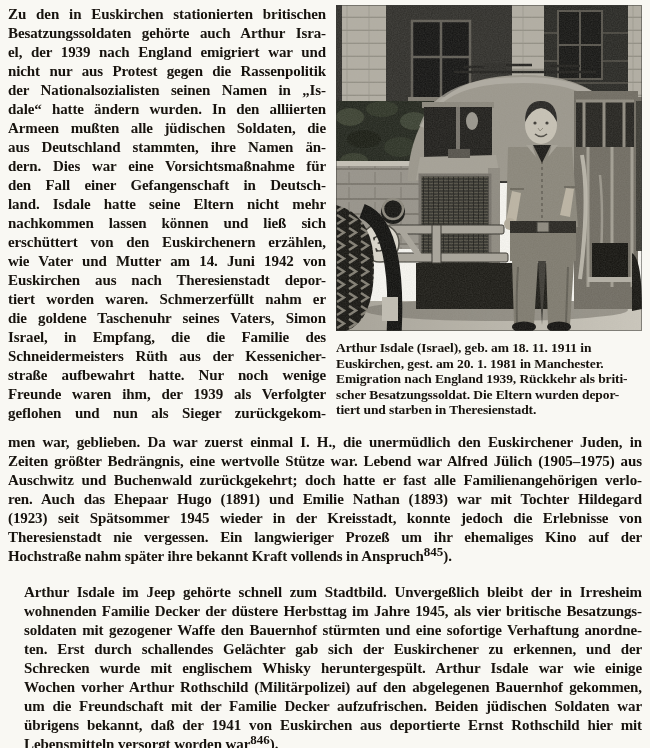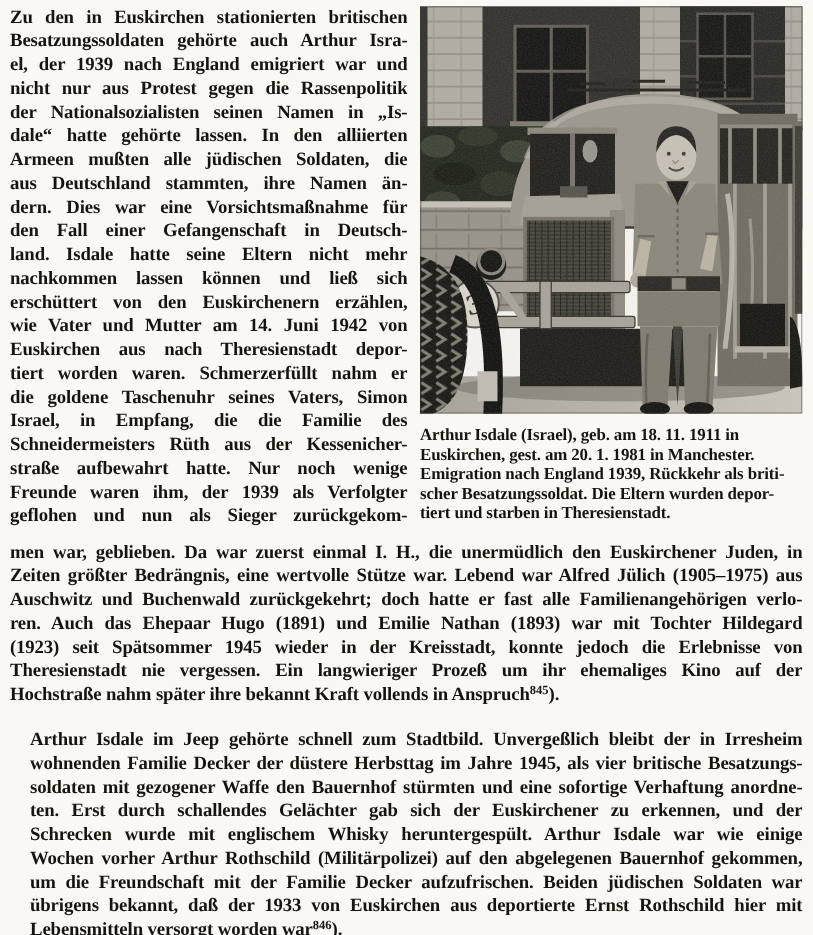--- a/index.html
+++ b/index.html
@@ -8,41 +8,41 @@
     background:#f9f8f3;color:#17130e;
     font-family:"Liberation Serif","DejaVu Serif",serif;
   }
   .page{padding:5px 8px 0 8px;font-weight:bold;}
   .top{display:flex;gap:10px;}
   .colL{width:318px;flex:none;}
   .colR{flex:1;min-width:0;}
   .body-text{font-size:15px;line-height:19px;letter-spacing:-0.1px;}
   .jline{height:19px;overflow:hidden;text-align:justify;text-align-last:justify;}
   .lline{height:19px;overflow:hidden;text-align:left;}
-  sup.fn{font-size:10px;letter-spacing:0;vertical-align:5px;line-height:0;}
+  sup.fn{font-size:13px;letter-spacing:0;vertical-align:5px;line-height:0;}
   .photo{display:block;width:100%;height:326px;}
   .caption{margin-top:9px;font-size:13.5px;line-height:15.5px;letter-spacing:-0.1px;}
   .cap-line{white-space:nowrap;overflow:hidden;}
   .wide1{margin-top:10px;}
   .wide2{margin-top:17px;margin-left:16px;}
 </style>
 </head>
 <body style="background: rgb(249, 248, 243); color: rgb(23, 19, 14);">
 
 <div class="page">
 
   <div class="top">
 
     <div class="colL body-text">
         <div class="jline">Zu den in Euskirchen stationierten britischen</div>
         <div class="jline">Besatzungssoldaten gehörte auch Arthur Isra-</div>
         <div class="jline">el, der 1939 nach England emigriert war und</div>
         <div class="jline">nicht nur aus Protest gegen die Rassenpolitik</div>
         <div class="jline">der Nationalsozialisten seinen Namen in „Is-</div>
-        <div class="jline">dale“ hatte gehörte lassen. In den alliierten</div>
+        <div class="jline">dale“ hatte ändern wurden. In den alliierten</div>
         <div class="jline">Armeen mußten alle jüdischen Soldaten, die</div>
         <div class="jline">aus Deutschland stammten, ihre Namen än-</div>
         <div class="jline">dern. Dies war eine Vorsichtsmaßnahme für</div>
         <div class="jline">den Fall einer Gefangenschaft in Deutsch-</div>
         <div class="jline">land. Isdale hatte seine Eltern nicht mehr</div>
         <div class="jline">nachkommen lassen können und ließ sich</div>
         <div class="jline">erschüttert von den Euskirchenern erzählen,</div>
         <div class="jline">wie Vater und Mutter am 14. Juni 1942 von</div>
         <div class="jline">Euskirchen aus nach Theresienstadt depor-</div>
         <div class="jline">tiert worden waren. Schmerzerfüllt nahm er</div>
@@ -229,18 +229,18 @@
 
   <div class="body-text wide2">
     <div>
         <div class="jline">Arthur Isdale im Jeep gehörte schnell zum Stadtbild. Unvergeßlich bleibt der in Irresheim</div>
         <div class="jline">wohnenden Familie Decker der düstere Herbsttag im Jahre 1945, als vier britische Besatzungs-</div>
         <div class="jline">soldaten mit gezogener Waffe den Bauernhof stürmten und eine sofortige Verhaftung anordne-</div>
         <div class="jline">ten. Erst durch schallendes Gelächter gab sich der Euskirchener zu erkennen, und der</div>
         <div class="jline">Schrecken wurde mit englischem Whisky heruntergespült. Arthur Isdale war wie einige</div>
         <div class="jline">Wochen vorher Arthur Rothschild (Militärpolizei) auf den abgelegenen Bauernhof gekommen,</div>
         <div class="jline">um die Freundschaft mit der Familie Decker aufzufrischen. Beiden jüdischen Soldaten war</div>
-        <div class="jline">übrigens bekannt, daß der 1933 von Euskirchen aus deportierte Ernst Rothschild hier mit</div>
+        <div class="jline">übrigens bekannt, daß der 1941 von Euskirchen aus deportierte Ernst Rothschild hier mit</div>
       </div>
     <div class="lline"><span>Lebensmitteln versorgt worden war</span><sup class="fn">846</sup><span>).</span></div>
   </div>
 
 </div>
 
 </body></html>

